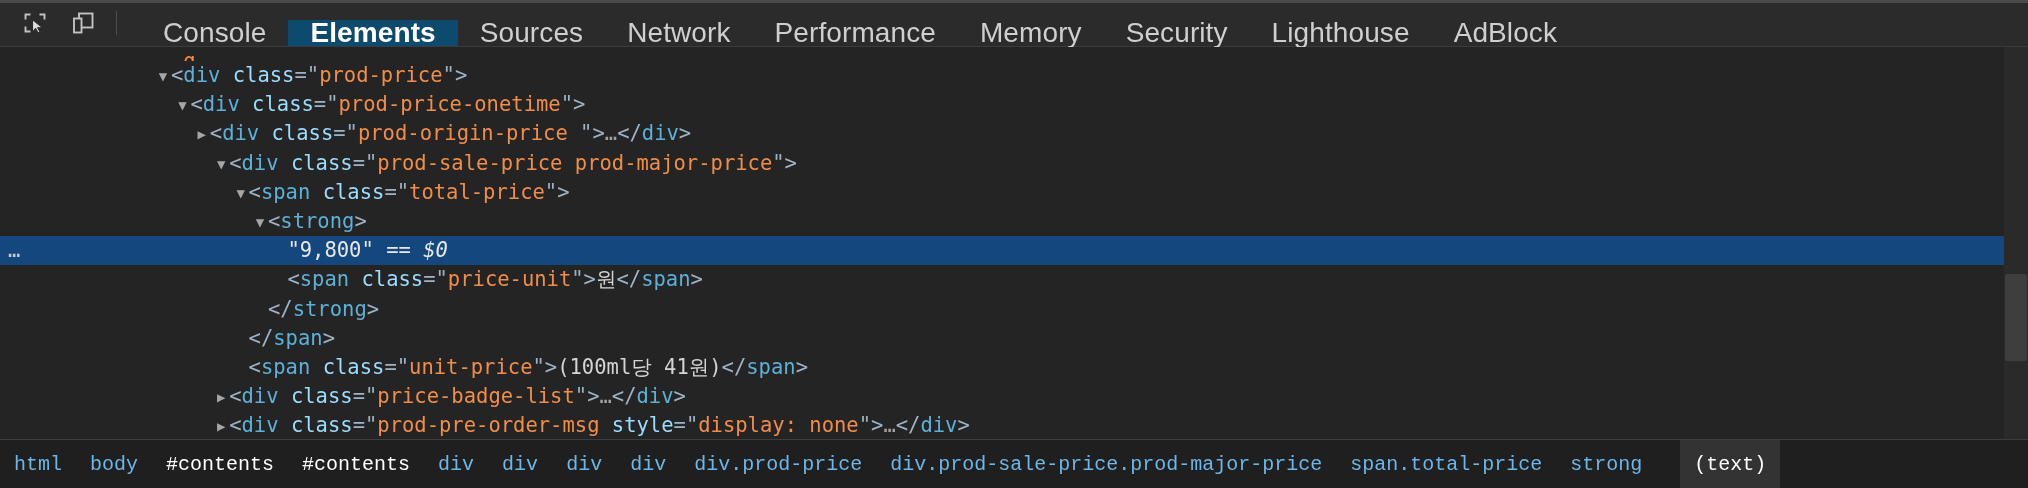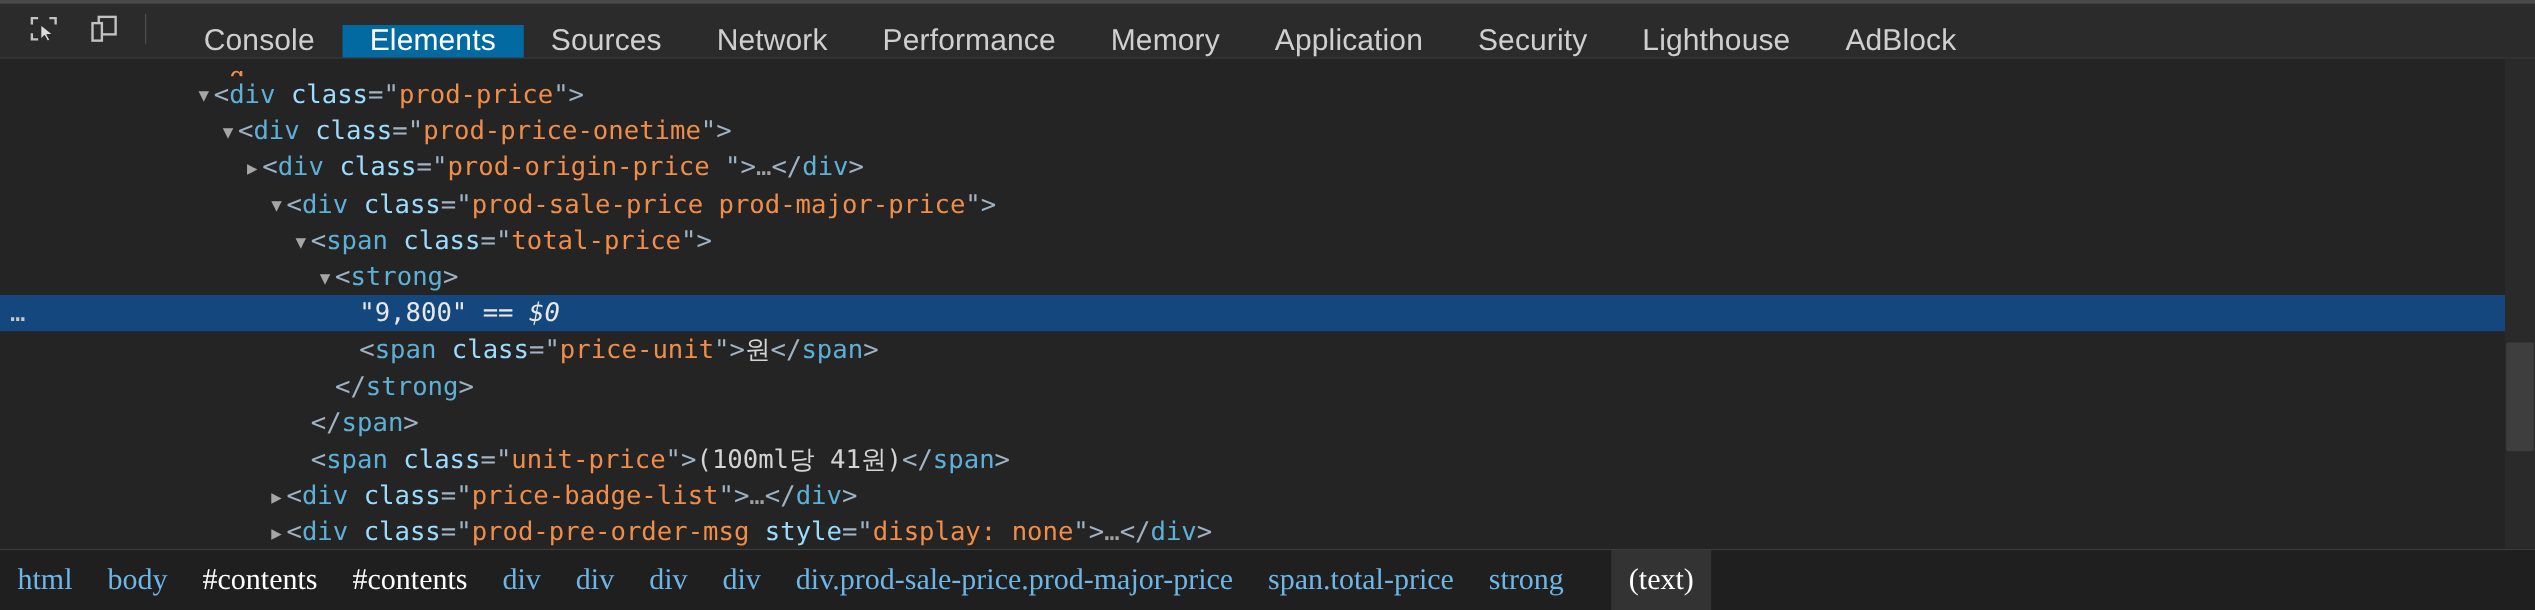--- a/index.html
+++ b/index.html
@@ -71,30 +71,31 @@
   .tabs {
     display: flex;
     align-items: stretch;
     flex: 1;
     padding-left: 10px;
   }
   .tab {
     display: flex;
     align-items: center;
     padding: 0 22px;
-    font-size: 24px;
+    font-size: 28px;
     color: #cfcfcf;
     letter-spacing: 0.1px;
     cursor: pointer;
     white-space: nowrap;
     margin-top: 20px;
   }
   .tab.active {
-    background: #0369a1;
+    background: #0c4a6e;
     color: #ffffff;
+    font-weight: bold;
   }
 
   
   .tree-wrap {
     flex: 1;
     position: relative;
     background: #242424;
     overflow: hidden;
   }
   .tree {
@@ -178,22 +179,22 @@
     background: #1f1f1f;
     border-top: 1px solid #3d3d3d;
     display: flex;
     align-items: stretch;
     overflow: hidden;
   }
   .crumb {
     display: flex;
     align-items: center;
     padding: 0 14px;
-    font-size: 24px;
-    font-family: Liberation Serif, serif;
+    font-size: 20px;
+    font-family: Liberation Mono, monospace;
     color: #6cb6e8;
     white-space: nowrap;
     cursor: pointer;
   }
   .crumb.strongsel {
     color: #ffffff;
   }
   .crumb.current {
     color: #ffffff;
     background: #333333;
@@ -225,21 +226,20 @@
       <div class="vdiv"></div>
     </div>
 
     <div class="tabs">
       <div class="tab">Console</div>
       <div class="tab active">Elements</div>
       <div class="tab">Sources</div>
       <div class="tab">Network</div>
       <div class="tab">Performance</div>
       <div class="tab">Memory</div>
-      <div class="tab">Application</div>
       <div class="tab">Security</div>
       <div class="tab">Lighthouse</div>
       <div class="tab">AdBlock</div>
     </div>
   </div>
 
   <div class="tree-wrap">
     <div class="tree" id="tree-root">
         <div class="row clipped-top"><span class="ind" style="width: 155px;"></span><span class="tri empty">▼</span><span class="tok-punct">,</span><span class="tok-val">g</span></div>
         <div class="row"><span class="ind" style="width: 155px;"></span><span class="tri">▼</span><span class="tok-punct">&lt;</span><span class="tok-tag">div</span><span class="tok-attr"> class</span><span class="tok-punct">="</span><span class="tok-val">prod-price</span><span class="tok-punct">"&gt;</span></div>
@@ -264,19 +264,20 @@
 
   <div class="breadcrumb" id="breadcrumb-bar">
       <div class="crumb">html</div>
       <div class="crumb">body</div>
       <div class="crumb strongsel">#contents</div>
       <div class="crumb strongsel">#contents</div>
       <div class="crumb">div</div>
       <div class="crumb">div</div>
       <div class="crumb">div</div>
       <div class="crumb">div</div>
+      <div class="crumb">div.prod-price</div>
       <div class="crumb">div.prod-sale-price.prod-major-price</div>
       <div class="crumb">span.total-price</div>
       <div class="crumb">strong</div>
       <div class="crumb current">(text)</div>
     </div>
 
 </div>
 
 </body></html>

